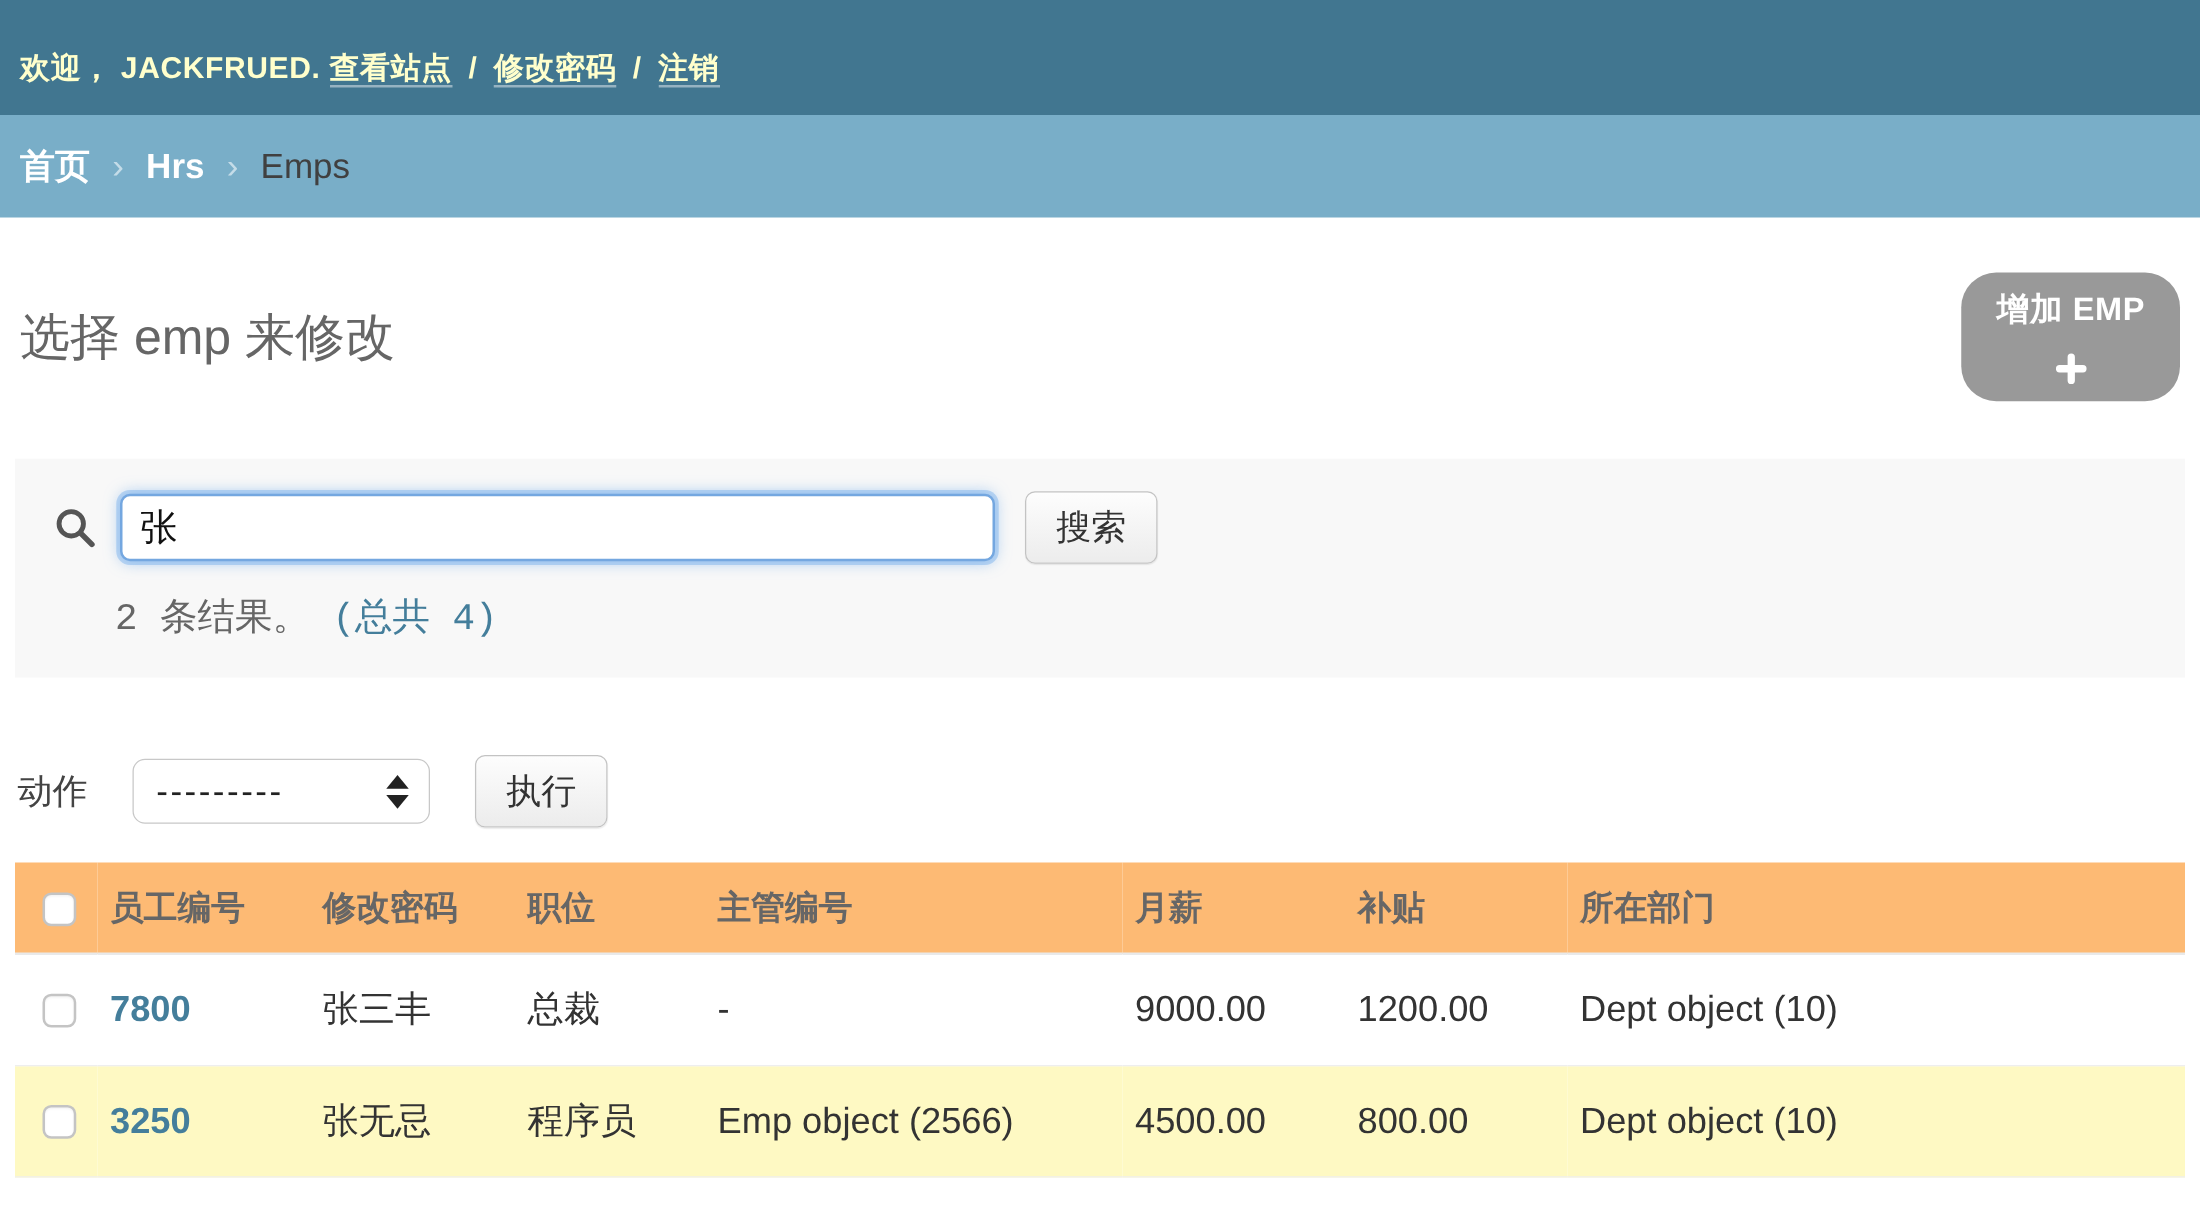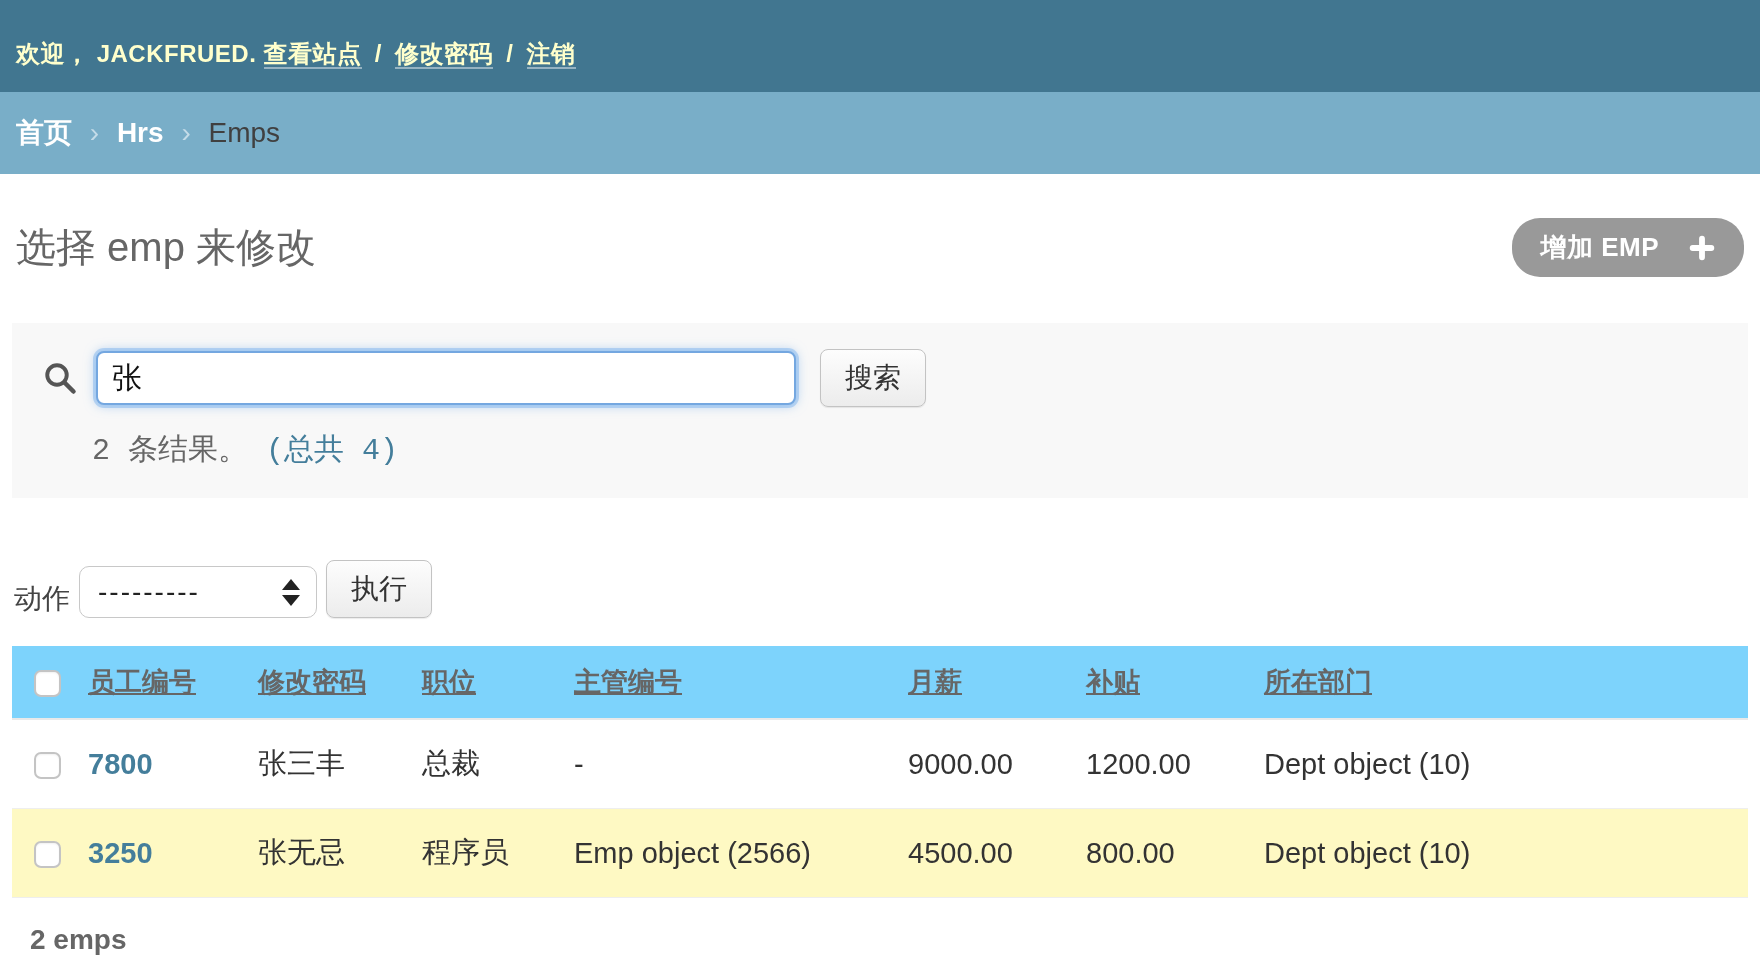--- a/index.html
+++ b/index.html
@@ -63,31 +63,32 @@
     padding: 0 4px;
   }
   .page-title {
     font-size: 40px;
     font-weight: 300;
     color: #666;
   }
   .add-button {
     display: inline-flex;
     align-items: center;
-    gap: 29px;
+    gap: 16px;
     background: #999;
     color: #fff;
     border: none;
     border-radius: 28px;
     padding: 12px 28px;
     font-size: 26px;
     font-weight: 700;
     font-family: inherit;
     letter-spacing: 0.5px;
     cursor: pointer;
+    flex-direction: column;
   }
 
   
   .search-module {
     margin-top: 46px;
     background: #f8f8f8;
     padding: 26px 20px 28px 20px;
   }
   .search-row {
     display: flex;
@@ -129,22 +130,22 @@
   .results-line a {
     color: #447e9b;
     text-decoration: none;
     cursor: pointer;
   }
 
   
   .actions-row {
     margin-top: 62px;
     display: flex;
-    align-items: flex-end;
-    gap: 9px;
+    align-items: center;
+    gap: 36px;
     padding-left: 2px;
   }
   .actions-label { font-size: 28px; color: #444; }
   .action-select {
     width: 238px;
     height: 52px;
     background: #fff;
     border: 1px solid #c8c8c8;
     border-radius: 10px;
     display: flex;
@@ -161,28 +162,27 @@
   .tri-down { width: 0; height: 0; border-left: 9px solid transparent; border-right: 9px solid transparent; border-top: 11px solid #222; }
   .selection-counter { font-size: 28px; color: #888; }
 
   
   .result-table {
     width: 100%;
     margin-top: 28px;
     border-collapse: collapse;
   }
   .result-table thead th {
-    background: #7dd3fc;
+    background: #fdba74;
     font-size: 27px;
     font-weight: 700;
     color: #666;
     text-align: left;
     padding: 18px 10px;
     border-bottom: 2px solid #e9e9e9;
-    text-decoration: underline;
   }
   .result-table td {
     font-size: 29px;
     color: #333;
     padding: 24px 10px;
     border-bottom: 1px solid #eee;
   }
   .result-table tr.alt td { background: #fef9c3; }
   .col-check { width: 66px; }
   .cell-check { text-align: left; padding-left: 22px !important; }

